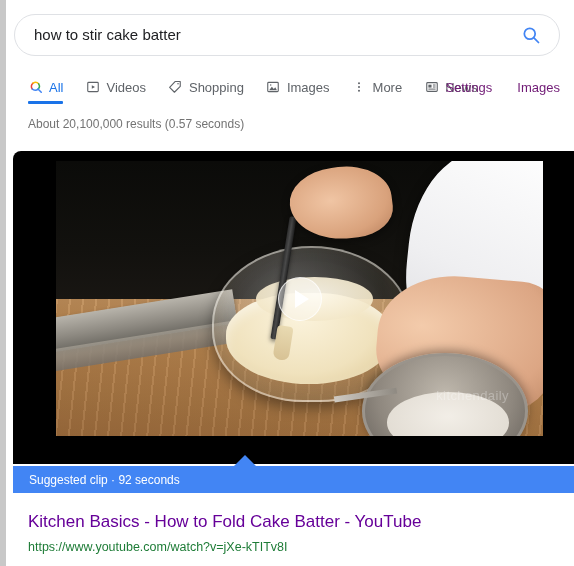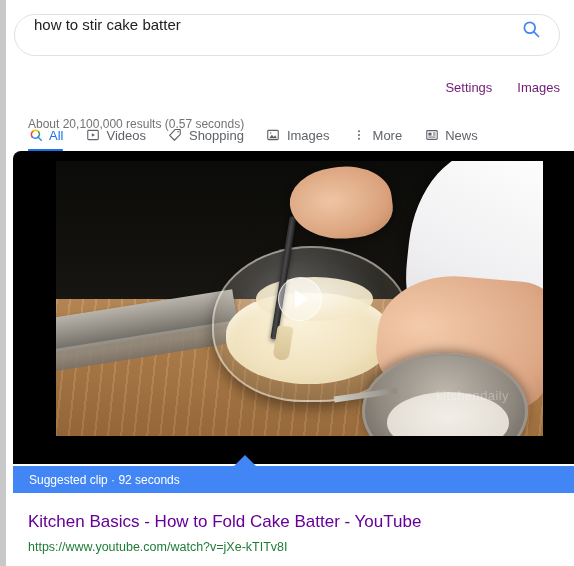--- a/index.html
+++ b/index.html
@@ -33,21 +33,21 @@
     height: 42px;
   }
   .searchbar {
     box-sizing: border-box;
     width: 100%;
     height: 100%;
     border: 1px solid #dfe1e5;
     border-radius: 24px;
     background: #fff;
     display: flex;
-    align-items: flex-start;
+    align-items: center;
     padding: 0 14px 0 19px;
   }
   .search-text {
     flex: 1;
     font-size: 15px;
     color: #202124;
     line-height: 20px;
     white-space: nowrap;
     overflow: hidden;
   }
@@ -80,21 +80,20 @@
   .nav-item {
     display: flex;
     align-items: center;
     height: 30px;
     margin-right: 22px;
     cursor: pointer;
     position: relative;
     color: #5f6368;
     font-size: 13px;
     white-space: nowrap;
-    margin-top: 48px;
   }
   .nav-item .ic {
     margin-right: 6px;
     display: flex;
     align-items: center;
     justify-content: center;
     width: 15px;
     height: 15px;
   }
   .nav-item .ic svg { display:block; }

